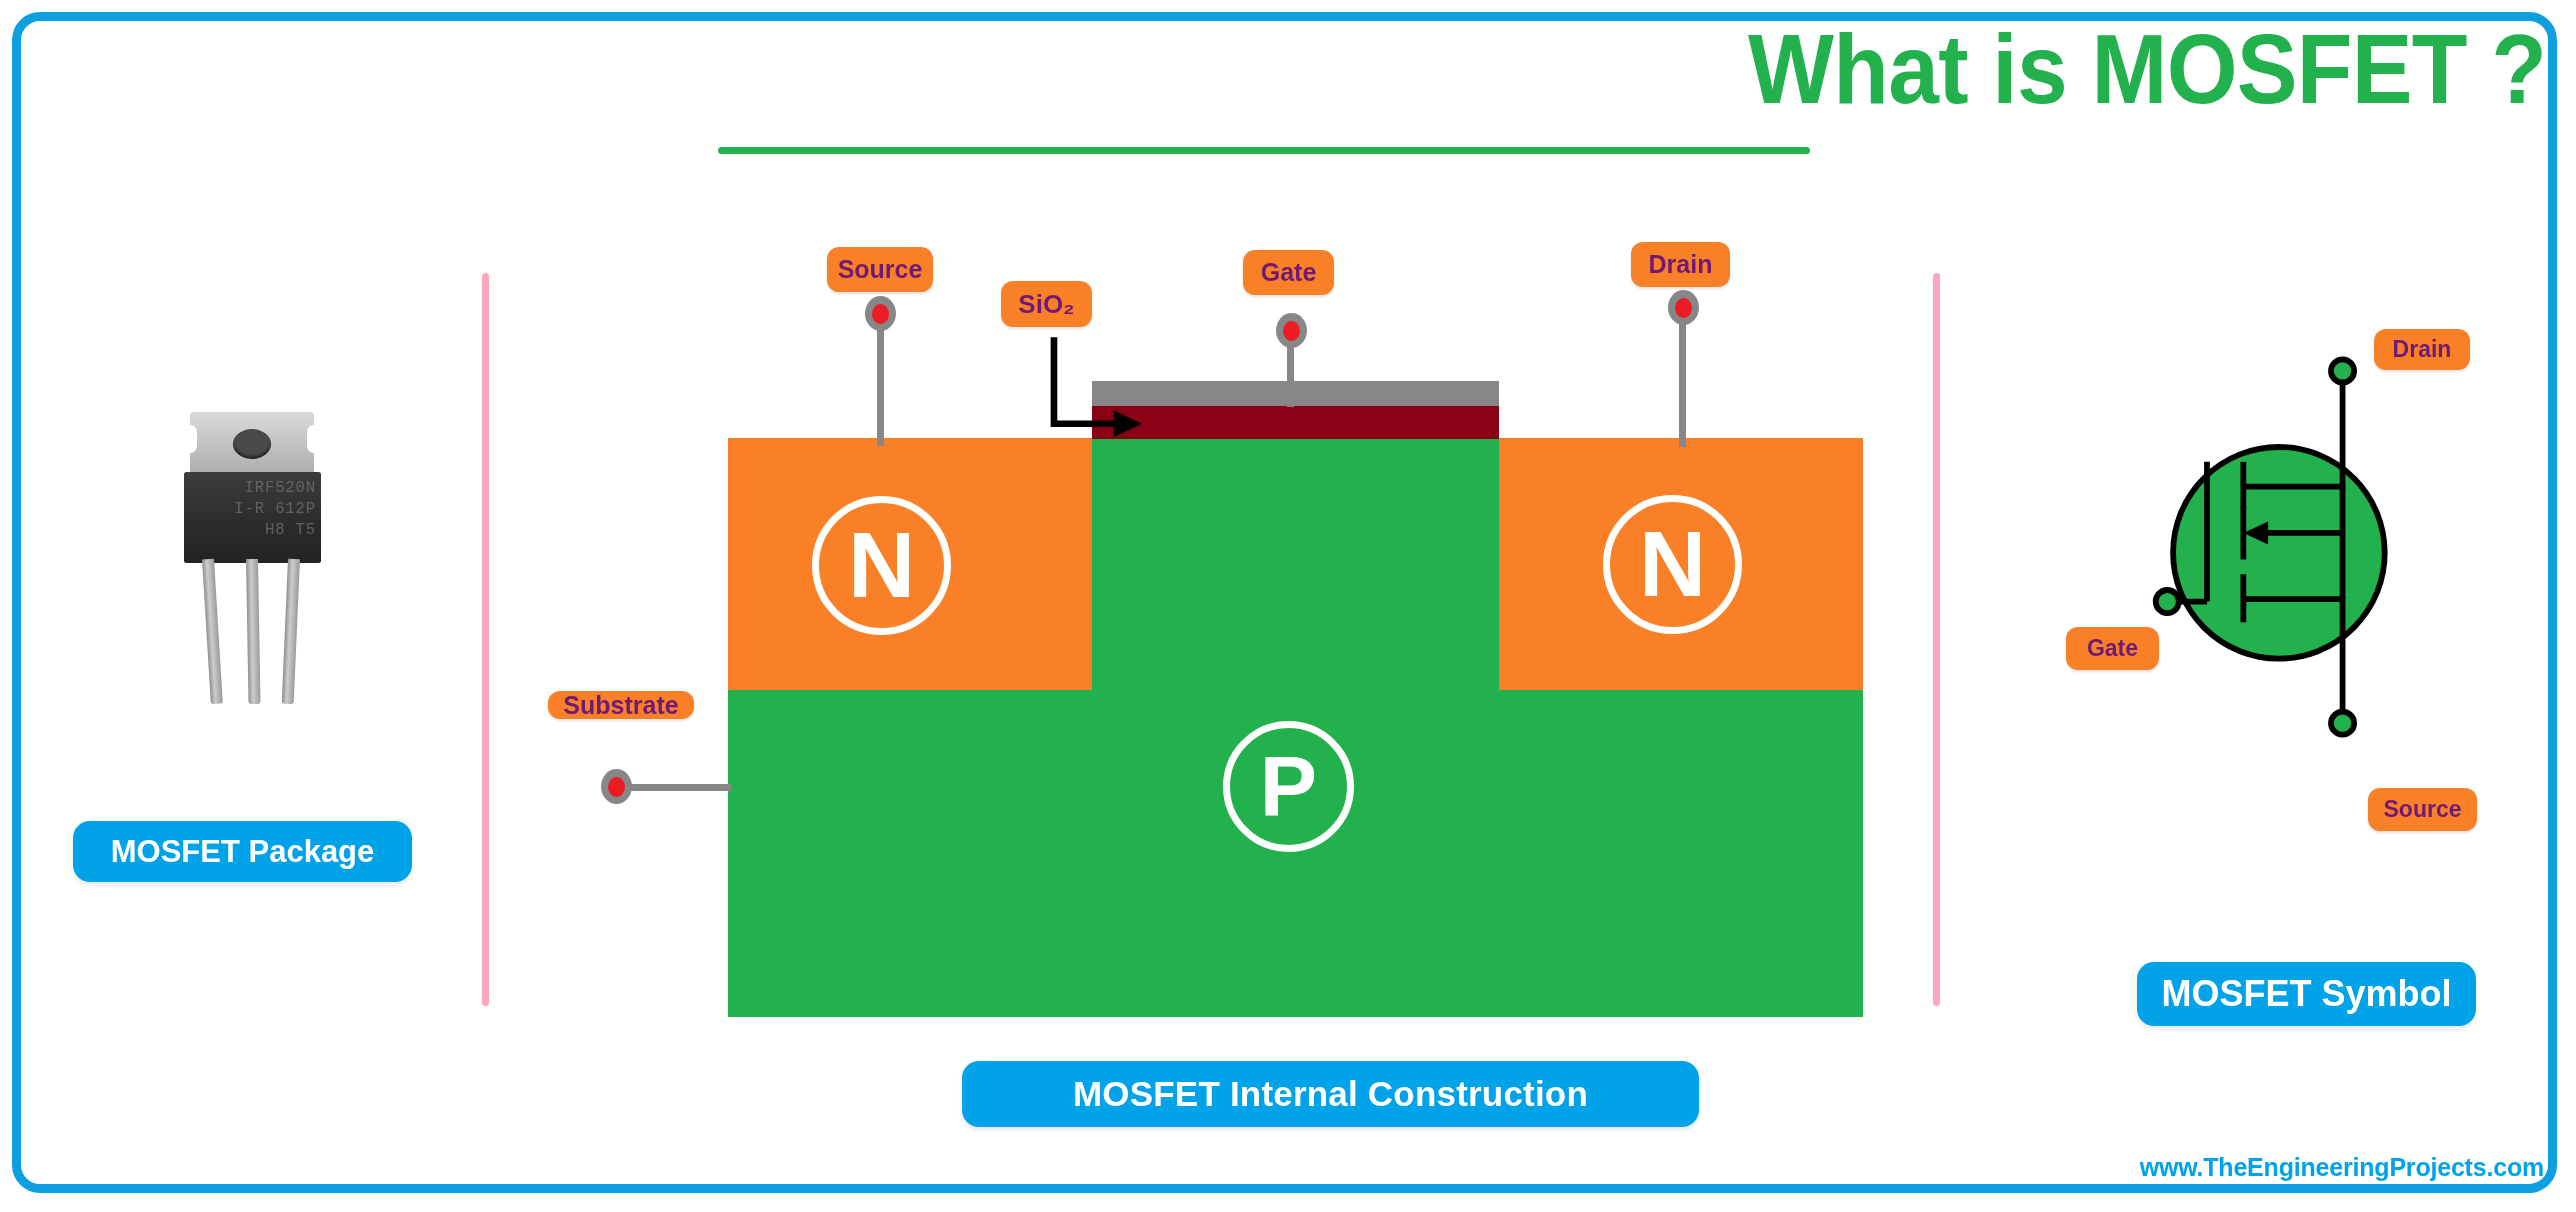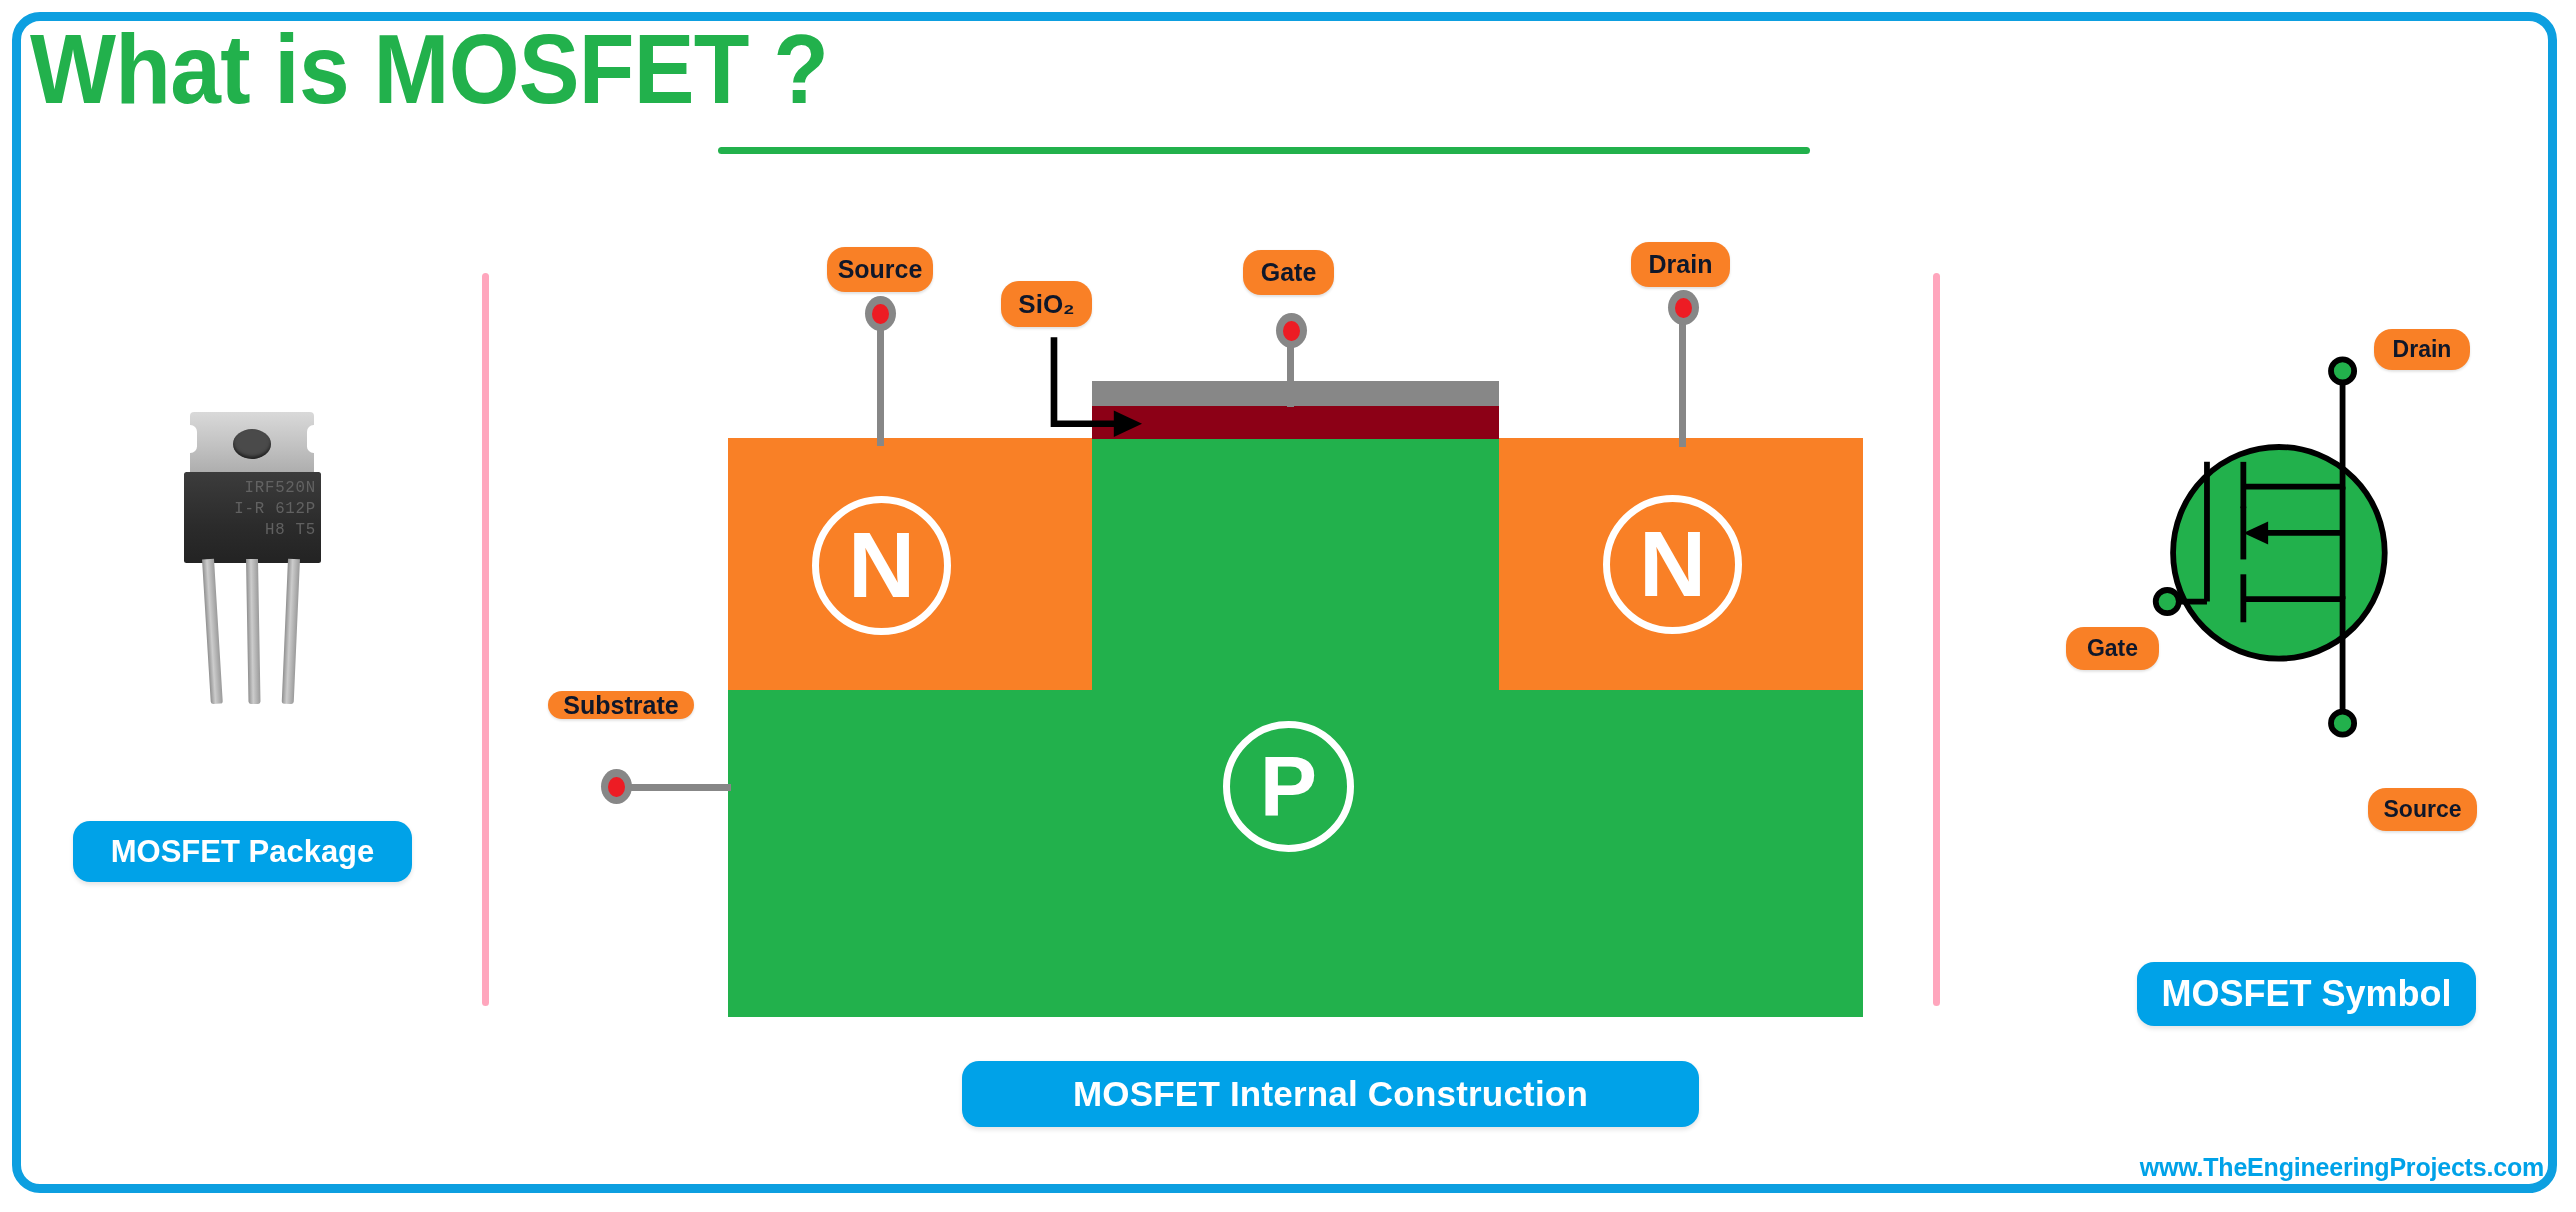--- a/index.html
+++ b/index.html
@@ -26,21 +26,21 @@
     border: 9px solid #0D9FE0;
     border-radius: 28px;
     box-sizing: border-box;
     pointer-events: none;
   }
   
   #title-wrap {
     position: absolute;
     left: 0; top: 20px;
     width: 100%;
-    text-align: left;
+    text-align: right;
   }
   #page-title {
     font-family: "Liberation Sans Narrow", "Liberation Sans", sans-serif;
     font-size: 98px;
     font-weight: bold;
     color: #22B14C;
     letter-spacing: -0.8px;
     line-height: 1.0;
     transform: scaleX(0.93);
     display: inline-block;
@@ -60,23 +60,23 @@
     background: #FFA6BD;
     border-radius: 4.1px;
   }
   #divider-left  { left: 482px;  top: 273px; height: 733px; }
   #divider-right { left: 1933px; top: 273px; height: 733px; }
 
   
   .badge {
     position: absolute;
     background: #F98026;
-    color: #0f172a;
-    font-weight: bold;
-    border-radius: 18px;
+    color: #701a75;
+    font-weight: bold;
+    border-radius: 12px;
     display: flex;
     align-items: center;
     justify-content: center;
     box-sizing: border-box;
     white-space: nowrap;
     font-size: 25px;
     padding: 0 13.2px;
     box-shadow: 0 1.7px 2.5px rgba(0,0,0,0.12);
   }
   

